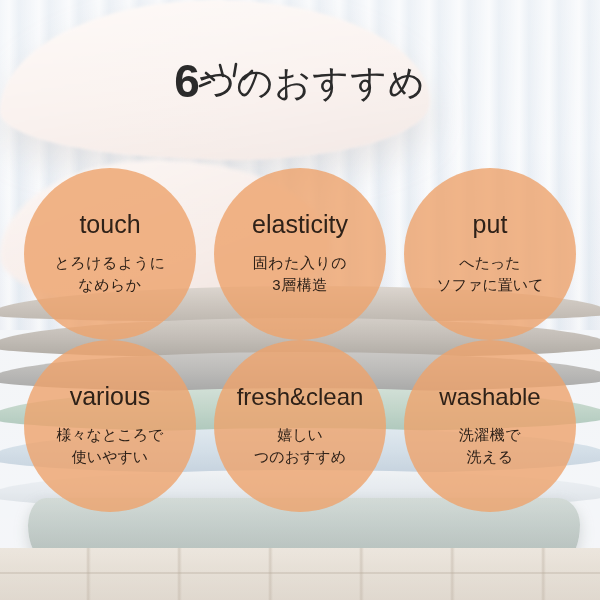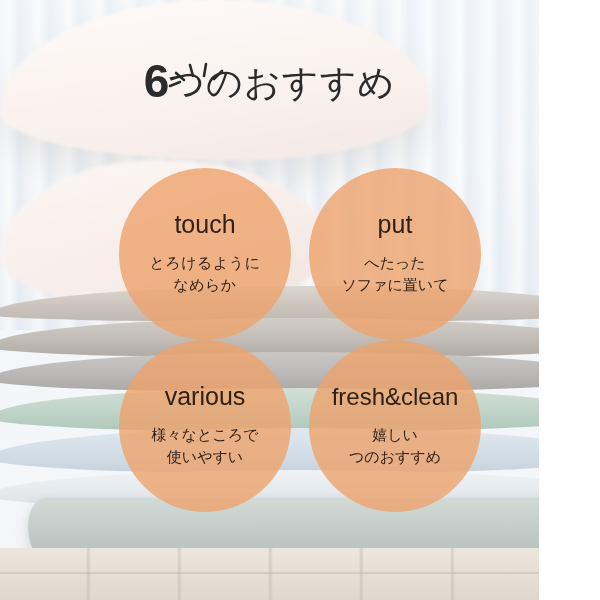--- a/index.html
+++ b/index.html
@@ -3,21 +3,21 @@
 <meta charset="utf-8">
 <title>6つのおすすめ</title>
 <style>
   html, body {
     margin: 0;
     padding: 0;
     background: #ffffff;
   }
   #poster {
     position: relative;
-    width: 539px;
+    width: 600px;
     height: 600px;
     overflow: hidden;
     font-family: "Liberation Sans", "DejaVu Sans", sans-serif;
     background: #f3f5f8;
   }
 
   
   .bg-layer { position: absolute; left: 0; width: 100%; }
 
   
@@ -230,20 +230,25 @@
   <div class="grid">
 
     <div class="row">
 
       <div class="circle">
         <div class="c-title">touch</div>
         <div class="c-desc">とろけるように
 なめらか</div>
       </div>
 
+      <div class="circle">
+        <div class="c-title">elasticity</div>
+        <div class="c-desc">固わた入りの
+3層構造</div>
+      </div>
 
       <div class="circle">
         <div class="c-title">put</div>
         <div class="c-desc tight">へたった
 ソファに置いて</div>
       </div>
 
     </div>
 
     <div class="row">
@@ -253,18 +258,23 @@
         <div class="c-desc tight">様々なところで
 使いやすい</div>
       </div>
 
       <div class="circle">
         <div class="c-title small">fresh&amp;clean</div>
         <div class="c-desc tight">嬉しい
 つのおすすめ</div>
       </div>
 
+      <div class="circle">
+        <div class="c-title small">washable</div>
+        <div class="c-desc">洗濯機で
+洗える</div>
+      </div>
 
     </div>
 
   </div>
 
 </div>
 
 </body></html>

